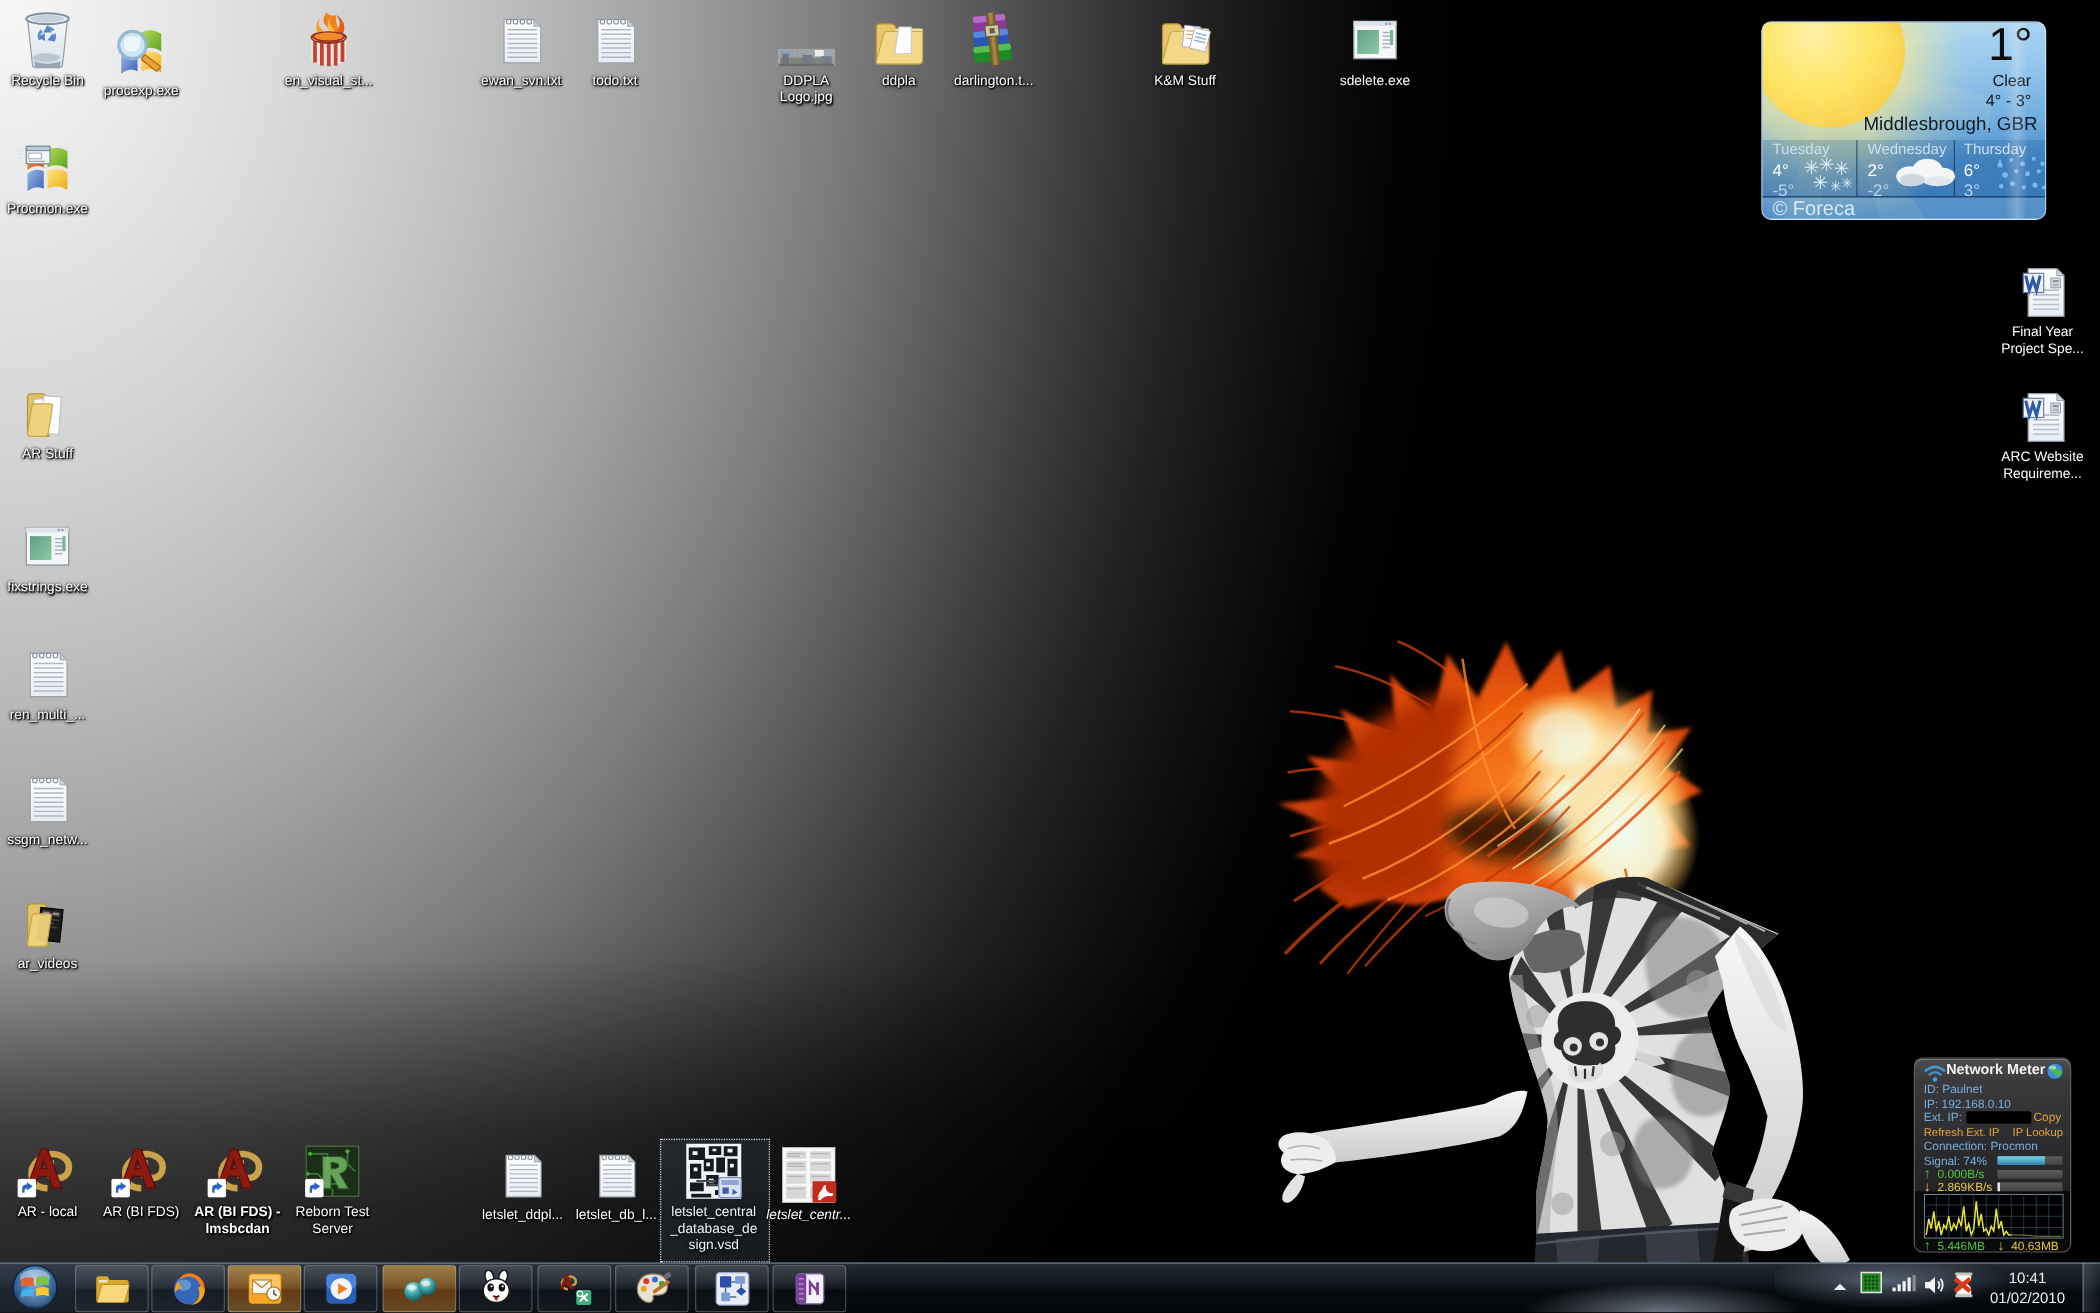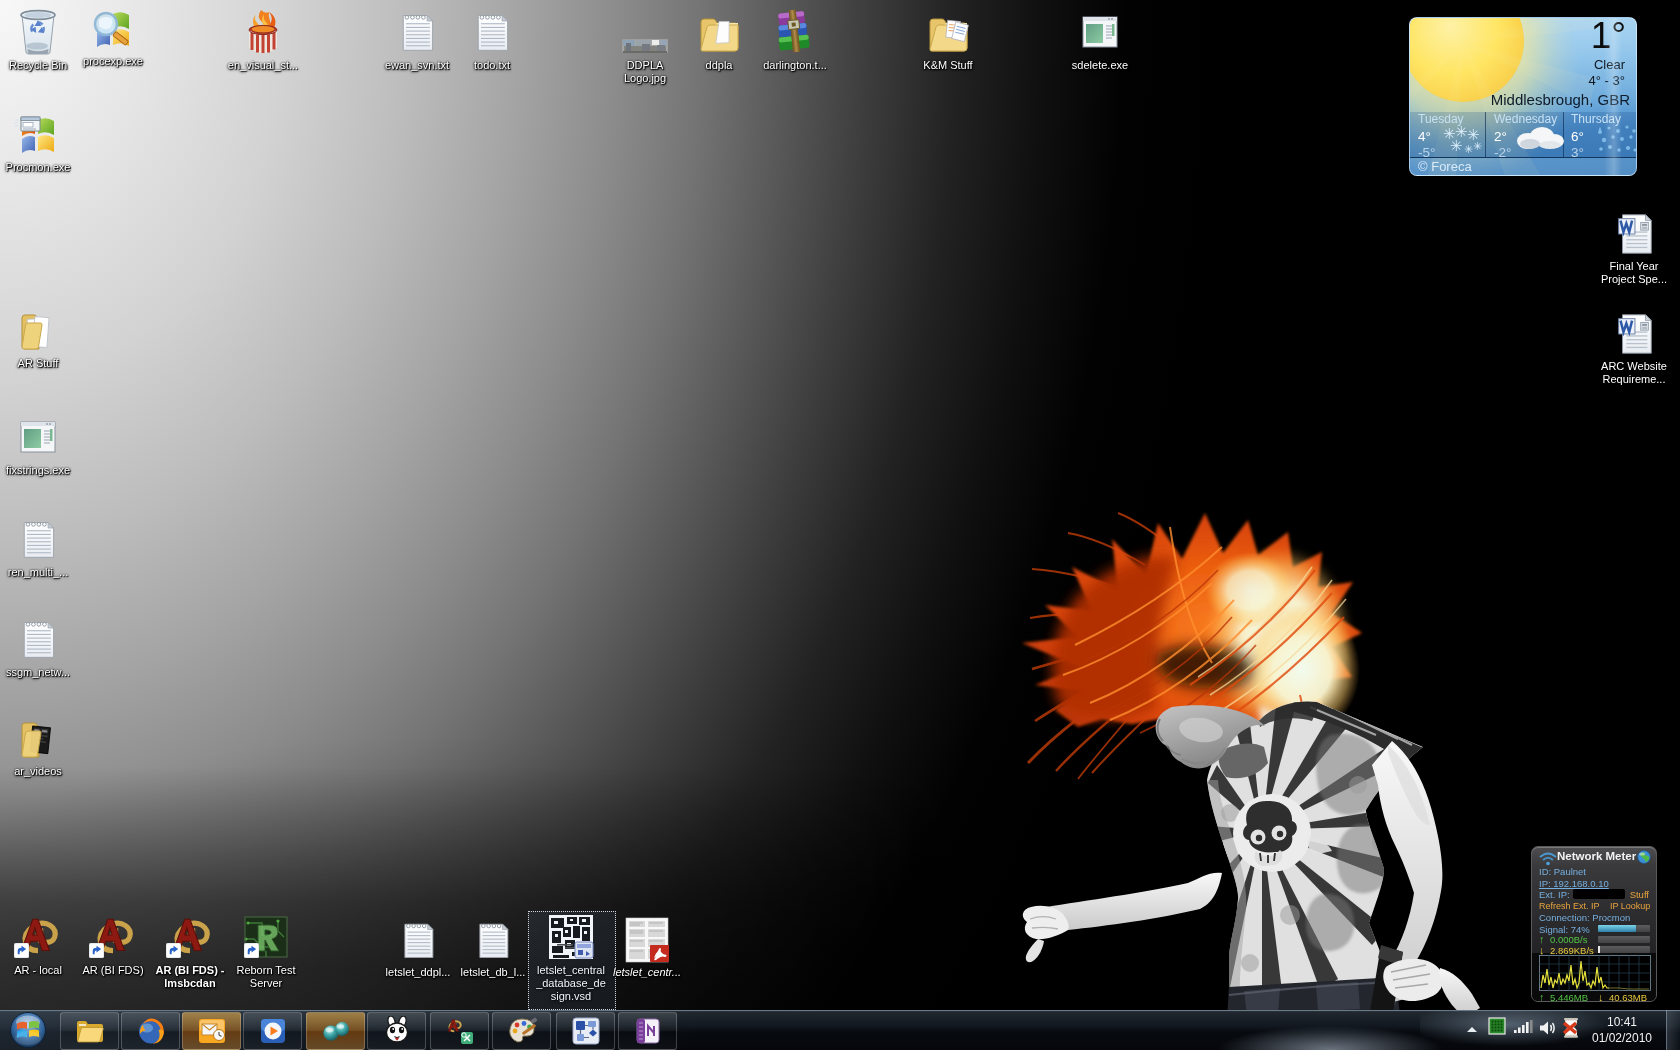--- a/index.html
+++ b/index.html
@@ -356,21 +356,21 @@
    <path d="M26 19 L29.8 24.2 L23.8 25.2 Z" transform="rotate(18 26.5 22)"></path>
    <path d="M20.5 25.5 L16 20.8 L21.5 19.2 Z" transform="rotate(-14 19 22.5)"></path>
    <path d="M22 13 a7.5 7.5 0 0 1 6.5 2.8 l-1.8 1.4 a5.2 5.2 0 0 0 -4.2 -2 Z" opacity="0.9"></path>
    <path d="M29.5 18.5 a7.5 7.5 0 0 1 -1 6.8 l-1.9 -1.3 a5.2 5.2 0 0 0 0.7 -4.4 Z" opacity="0.9"></path>
    <path d="M17.5 15.5 a7.5 7.5 0 0 0 -1.4 8.8 l2 -1 a5.2 5.2 0 0 1 1 -6 Z" opacity="0.9"></path>
   </g>
  </svg>
     </div>
  <div class="lbl">Recycle Bin</div>
 </div>
-<div class="icon" style="left:68px;top:4px;text-align:center;">
+<div class="icon" style="left:68px;top:16px;text-align:center;">
  <div class="ic">
       <svg width="48" height="48" viewBox="0 0 48 48">
   <use href="#sym-winflag"></use>
   <circle cx="17" cy="20" r="11" fill="#cfe8f8" stroke="#8fb8d8" stroke-width="2.5" opacity="0.95"></circle>
   <path d="M10 16 Q14 11 22 14 Q25 18 21 24 Q14 27 10 22 Z" fill="#eef7fd" opacity="0.9"></path>
   <rect x="24" y="32" width="16" height="5" rx="1" transform="rotate(38 32 34)" fill="#e8a33c" stroke="#b06a18" stroke-width="1"></rect>
  </svg>
     </div>
  <div class="lbl">procexp.exe</div>
 </div>
@@ -804,21 +804,21 @@
           <circle cx="35" cy="14" r="1.7"></circle>
     <circle cx="5" cy="26" r="1.8"></circle>
           <circle cx="14" cy="24" r="2"></circle>
           <circle cx="23" cy="27" r="1.7"></circle>
           <circle cx="32" cy="25" r="2.1"></circle>
           <circle cx="39" cy="27" r="1.6"></circle>
    </g>
   </svg>
   <div style="position:absolute;left:0;top:139px;width:228px;height:1px;background:#12355c;"></div>
   <div style="position:absolute;left:0;top:140px;width:228px;height:19px;background:rgba(255,255,255,0.10);"></div>
-  <div style="position:absolute;left:8px;top:141px;font-size:13px;color:#d8eaf8;">© Foreca</div>
+  <div style="position:absolute;left:8px;top:141px;font-size:16px;color:#d8eaf8;">© Foreca</div>
   <div style="position:absolute;right:14px;top:0;width:18px;height:159px;background:linear-gradient(90deg,rgba(255,255,255,0) 0%,rgba(255,255,255,0.22) 55%,rgba(255,255,255,0) 100%);"></div>
  </div>
 </div>
 
 <div id="rightdocs"></div>
 
 <div class="gadget" id="netmeter" style="left:1531px;top:846px;width:126px;height:156px;font-size:9.5px;">
  <div style="position:absolute;inset:0;border-radius:7px;border:1px solid #5a5a5a;box-shadow:0 1px 4px rgba(0,0,0,0.8), inset 0 1px 0 rgba(255,255,255,0.25);background:linear-gradient(180deg,#4e4e50 0%,#3a3a3c 12%,#2c2c2e 45%,#232325 68%,#1a1a1c 100%);overflow:hidden;">
   <div style="position:absolute;left:0;top:106px;width:126px;height:50px;background:#0a0a0a;"></div>
   <svg style="position:absolute;left:6px;top:4px;" width="20" height="15" viewBox="0 0 20 15">
@@ -829,24 +829,24 @@
    <circle cx="10" cy="12.5" r="1.8" fill="#4aa0e0"></circle>
   </svg>
   <div style="position:absolute;left:0;top:3px;width:126px;text-align:center;font-size:11.5px;font-weight:bold;color:#f2f2f2;">&nbsp;Network Meter</div>
   <svg style="position:absolute;right:5px;top:3px;" width="14" height="14" viewBox="0 0 14 14">
    <circle cx="7" cy="7" r="6.4" fill="#3a8fd8"></circle>
    <path d="M3 4 Q5 2 7.5 2.2 Q7 4.5 9 5.5 Q11.5 5.5 12.5 7.5 Q12 10.5 9.5 12 Q7 11 7.5 9 Q5 8.5 4.5 6.5 Q3.5 5.5 3 4Z" fill="#4fb848"></path>
    <ellipse cx="5" cy="4" rx="3" ry="1.6" fill="rgba(255,255,255,0.45)"></ellipse>
    <circle cx="7" cy="7" r="6.4" fill="none" stroke="#1a4a7a" stroke-width="0.6"></circle>
   </svg>
   <div style="position:absolute;left:7px;top:19px;color:#76aede;">ID: Paulnet</div>
-  <div style="position:absolute;left:7px;top:30.5px;color:#76aede;text-decoration:underline;">IP: 192.168.0.10</div>
+  <div style="position:absolute;left:7px;top:30.5px;color:#76aede;">IP: 192.168.0.10</div>
   <div style="position:absolute;left:7px;top:42px;color:#76aede;">Ext. IP:</div>
   <div style="position:absolute;left:41px;top:42px;width:52px;height:10px;background:#000;border-radius:2px;"></div>
-  <div style="position:absolute;right:7px;top:42px;color:#e8a33d;">Stuff</div>
+  <div style="position:absolute;right:7px;top:42px;color:#e8a33d;">Copy</div>
   <div style="position:absolute;left:7px;top:53.5px;color:#e8a33d;font-size:9px;">Refresh Ext. IP</div>
   <div style="position:absolute;left:78px;top:53.5px;color:#e8a33d;font-size:9px;">IP Lookup</div>
   <div style="position:absolute;left:7px;top:65px;color:#76aede;">Connection: Procmon</div>
   <div style="position:absolute;left:7px;top:76.5px;color:#76aede;">Signal: 74%</div>
   <div style="position:absolute;left:66px;top:78px;width:52px;height:7px;background:linear-gradient(180deg,#5c5c5e,#434345);border-radius:1px;">
    <div style="width:74%;height:7px;background:linear-gradient(180deg,#7ad4e8,#2f7fa8);border-radius:1px;"></div>
   </div>
   <div style="position:absolute;left:7px;top:86px;color:#52c444;font-size:11px;">↑</div>
   <div style="position:absolute;left:18px;top:87px;color:#52c444;">0.000B/s</div>
   <div style="position:absolute;left:66px;top:88.5px;width:52px;height:7px;background:linear-gradient(180deg,#5c5c5e,#434345);border-radius:1px;"></div>

